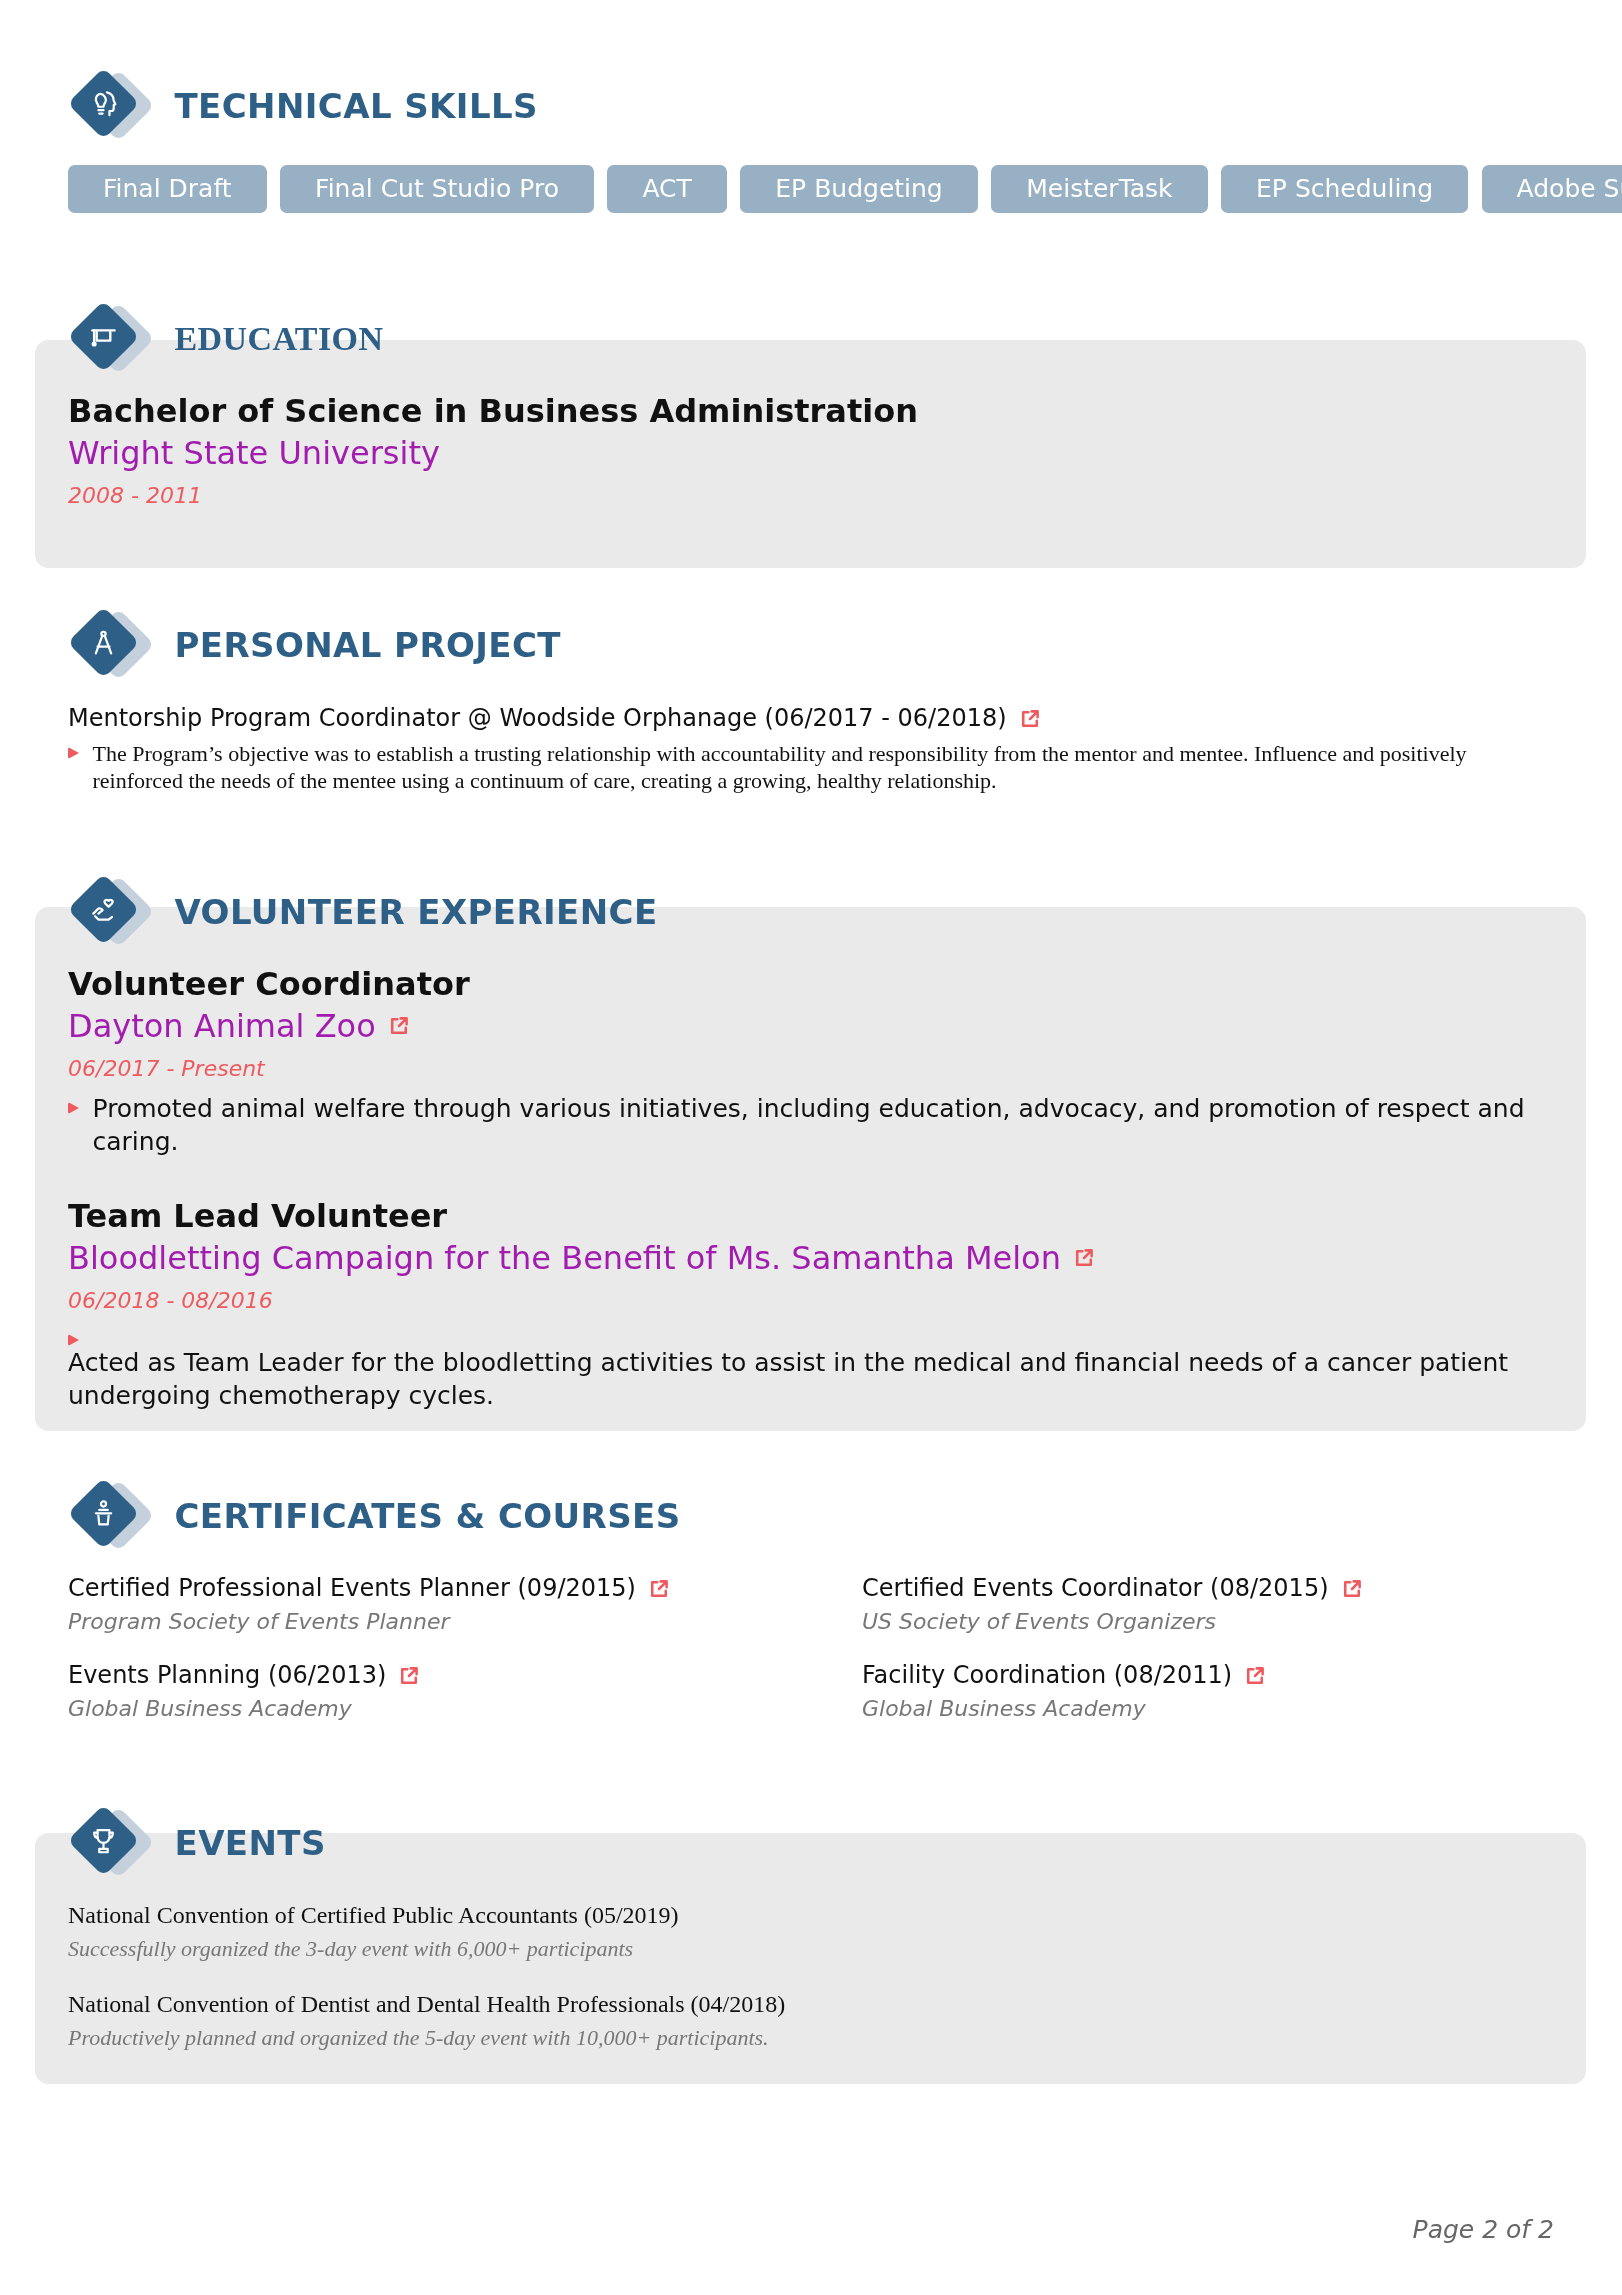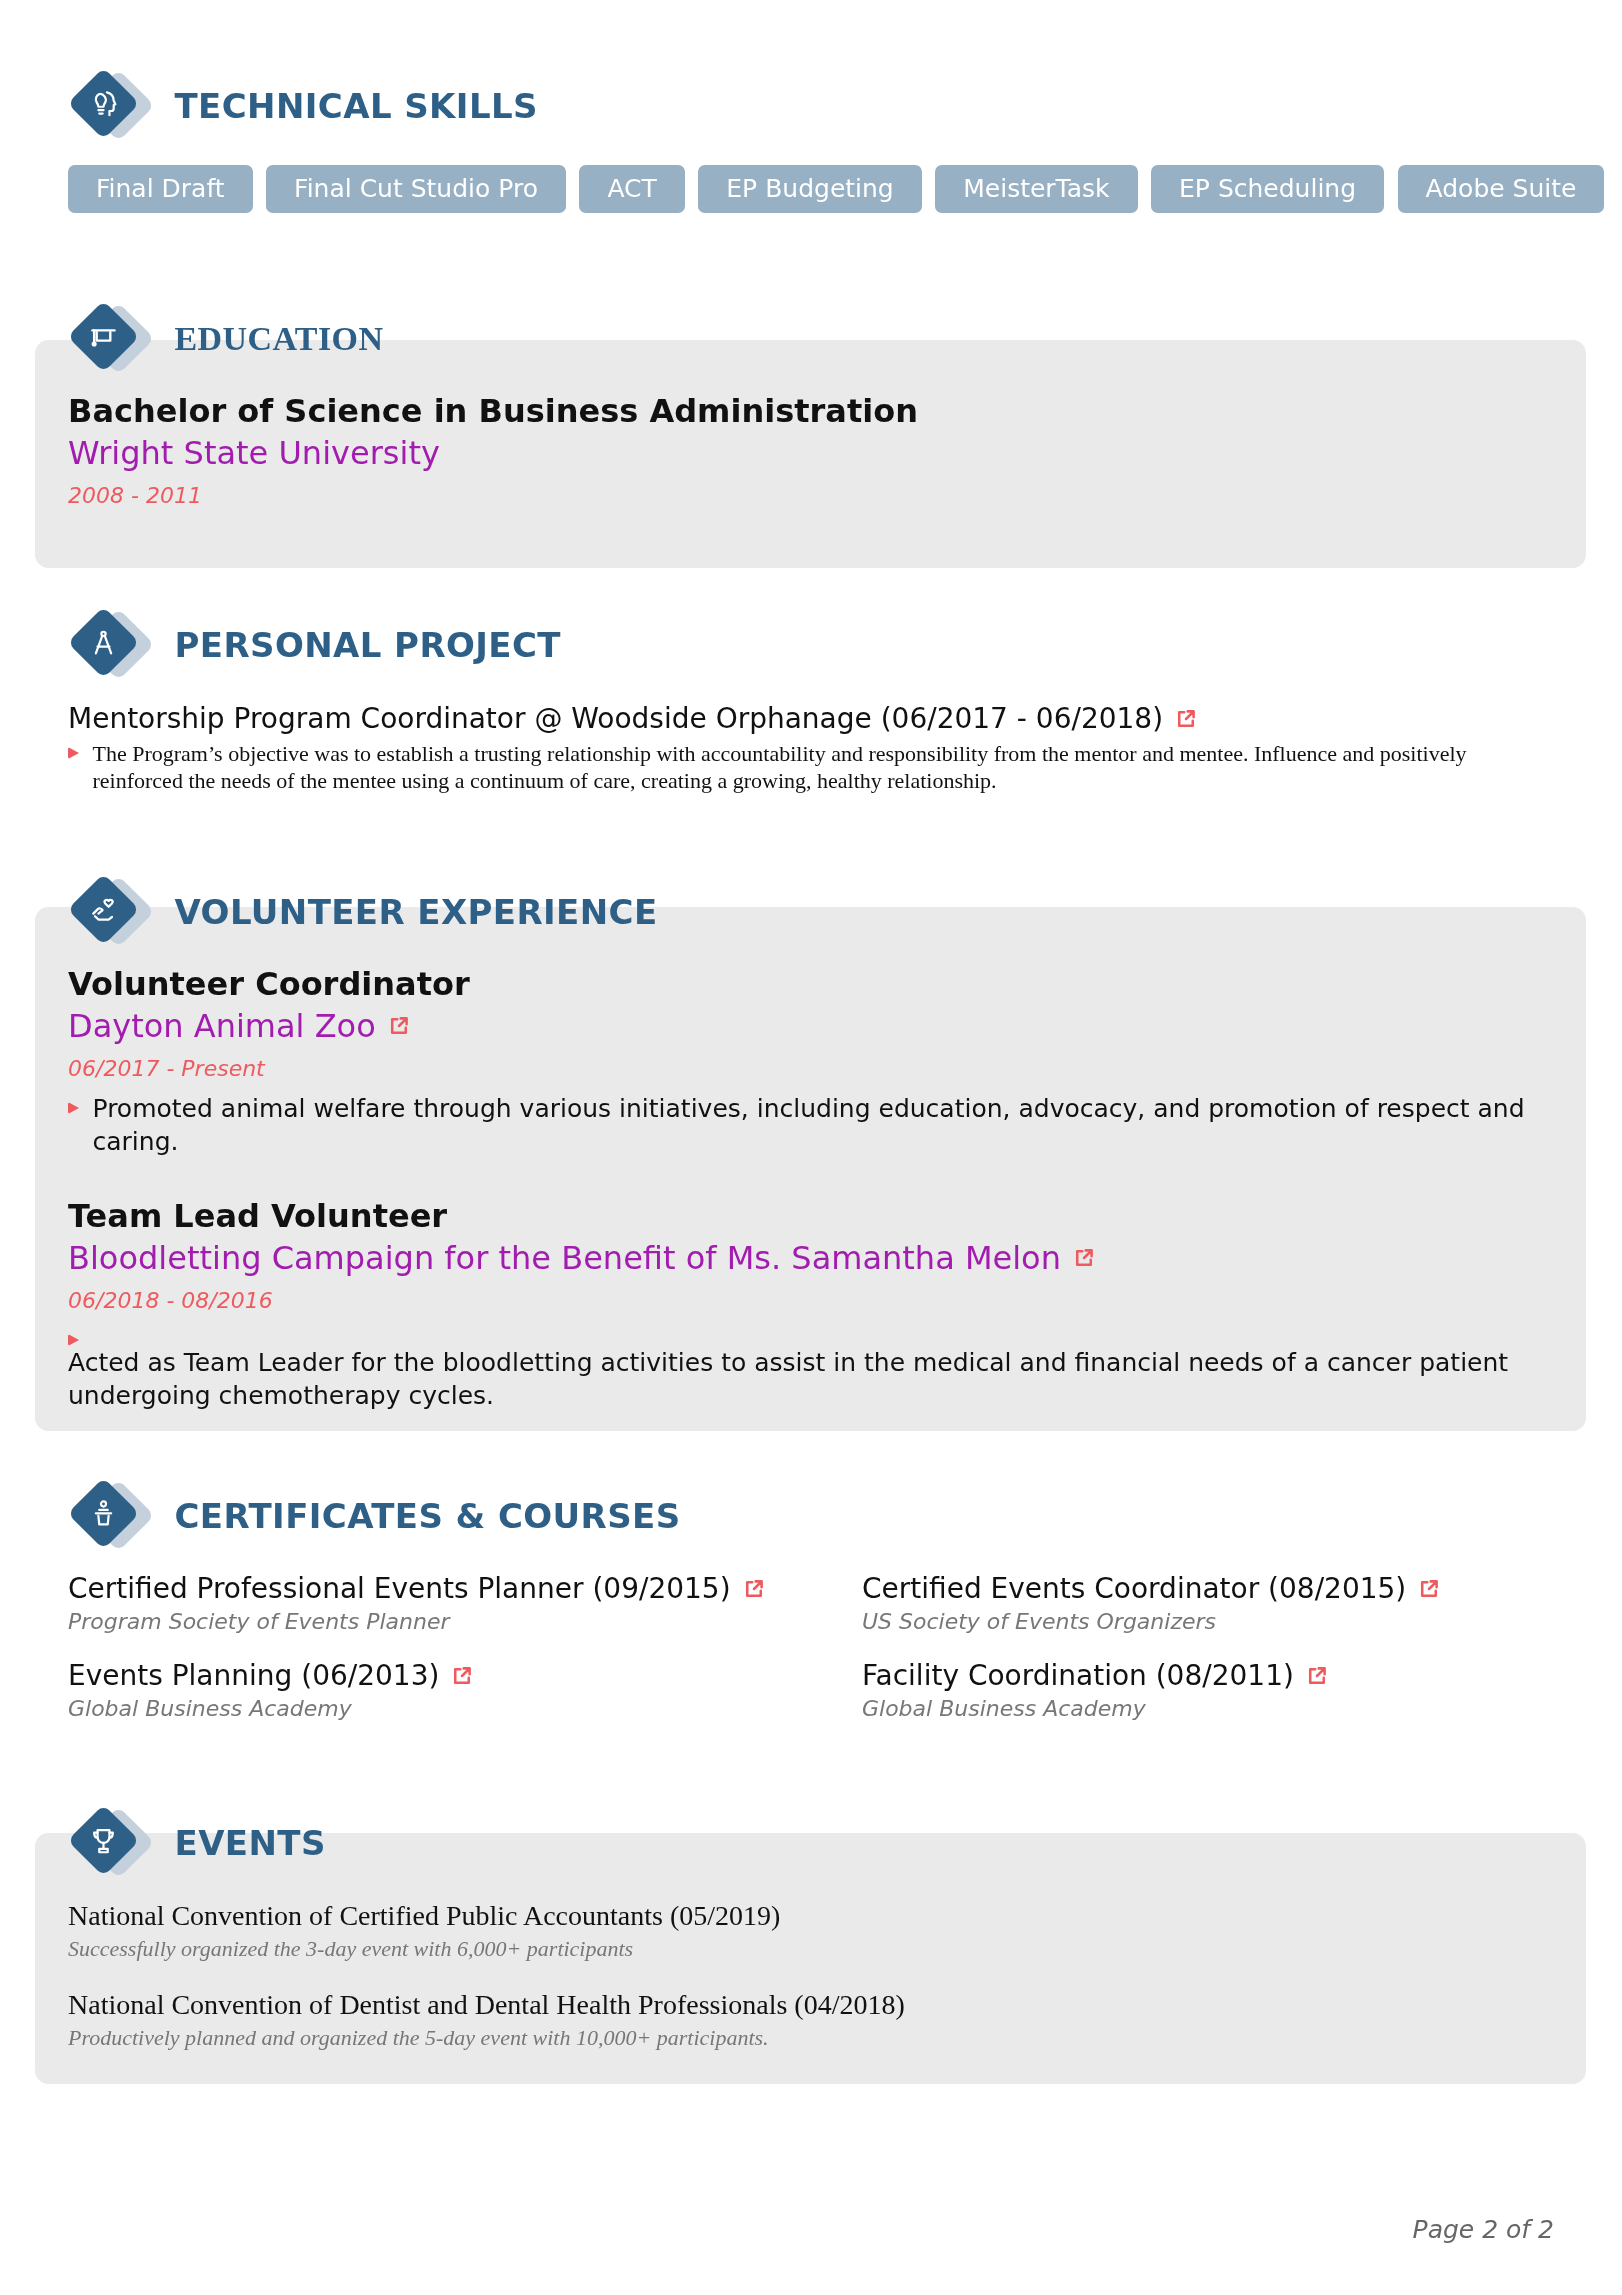--- a/index.html
+++ b/index.html
@@ -24,28 +24,28 @@
       letter-spacing: 0.4px;
     }
 
     
     .panel { position: absolute; left: 35px; width: 1551px; background: #eaeaea; border-radius: 13.5px; z-index: 1; }
 
     
     .tags { position: absolute; left: 68px; top: 165px; display: flex; gap: 13.5px; }
     .tag {
       background: #98b0c4; color: #ffffff; font-size: 25px; height: 48px; line-height: 48px;
-      padding: 0 28px; border-radius: 6.8px; white-space: nowrap;
+      padding: 0 35px; border-radius: 6.8px; white-space: nowrap;
     }
 
     .content { position: absolute; left: 68px; z-index: 2; right: 68px; }
     .h-bold { font-size: 32px; font-weight: bold; color: #111; line-height: 42px; }
     .h-sub { font-size: 32px; color: #a21caf; line-height: 42px; display: flex; align-items: center; }
     .date { font-size: 22px; font-style: italic; color: #ee5a5e; line-height: 37px; margin-top: 3.4px; }
-    .line-lg { font-size: 28px; color: #111; line-height: 37px; display: flex; align-items: center; }
+    .line-lg { font-size: 24px; color: #111; line-height: 37px; display: flex; align-items: center; }
     .meta { font-size: 22px; font-style: italic; color: #777; line-height: 30px; }
     .bullet-row { display: flex; align-items: flex-start; }
     .bullet {
       width: 0; height: 0; border-top: 6.8px solid transparent; border-bottom: 6.8px solid transparent;
       border-left: 11px solid #ee5a5e; border-radius: 2.5px; margin-right: 13.5px; flex: 0 0 auto;
     }
     .bullet-text-sm { font-size: 22px; line-height: 27px; color: #111; }
     .bullet-text-md { font-size: 25px; line-height: 33px; color: #111; }
     .ext { display: inline-block; margin-left: 12px; width: 22px; height: 22px; }
     .ext svg { width: 22px; height: 22px; display: block; }

